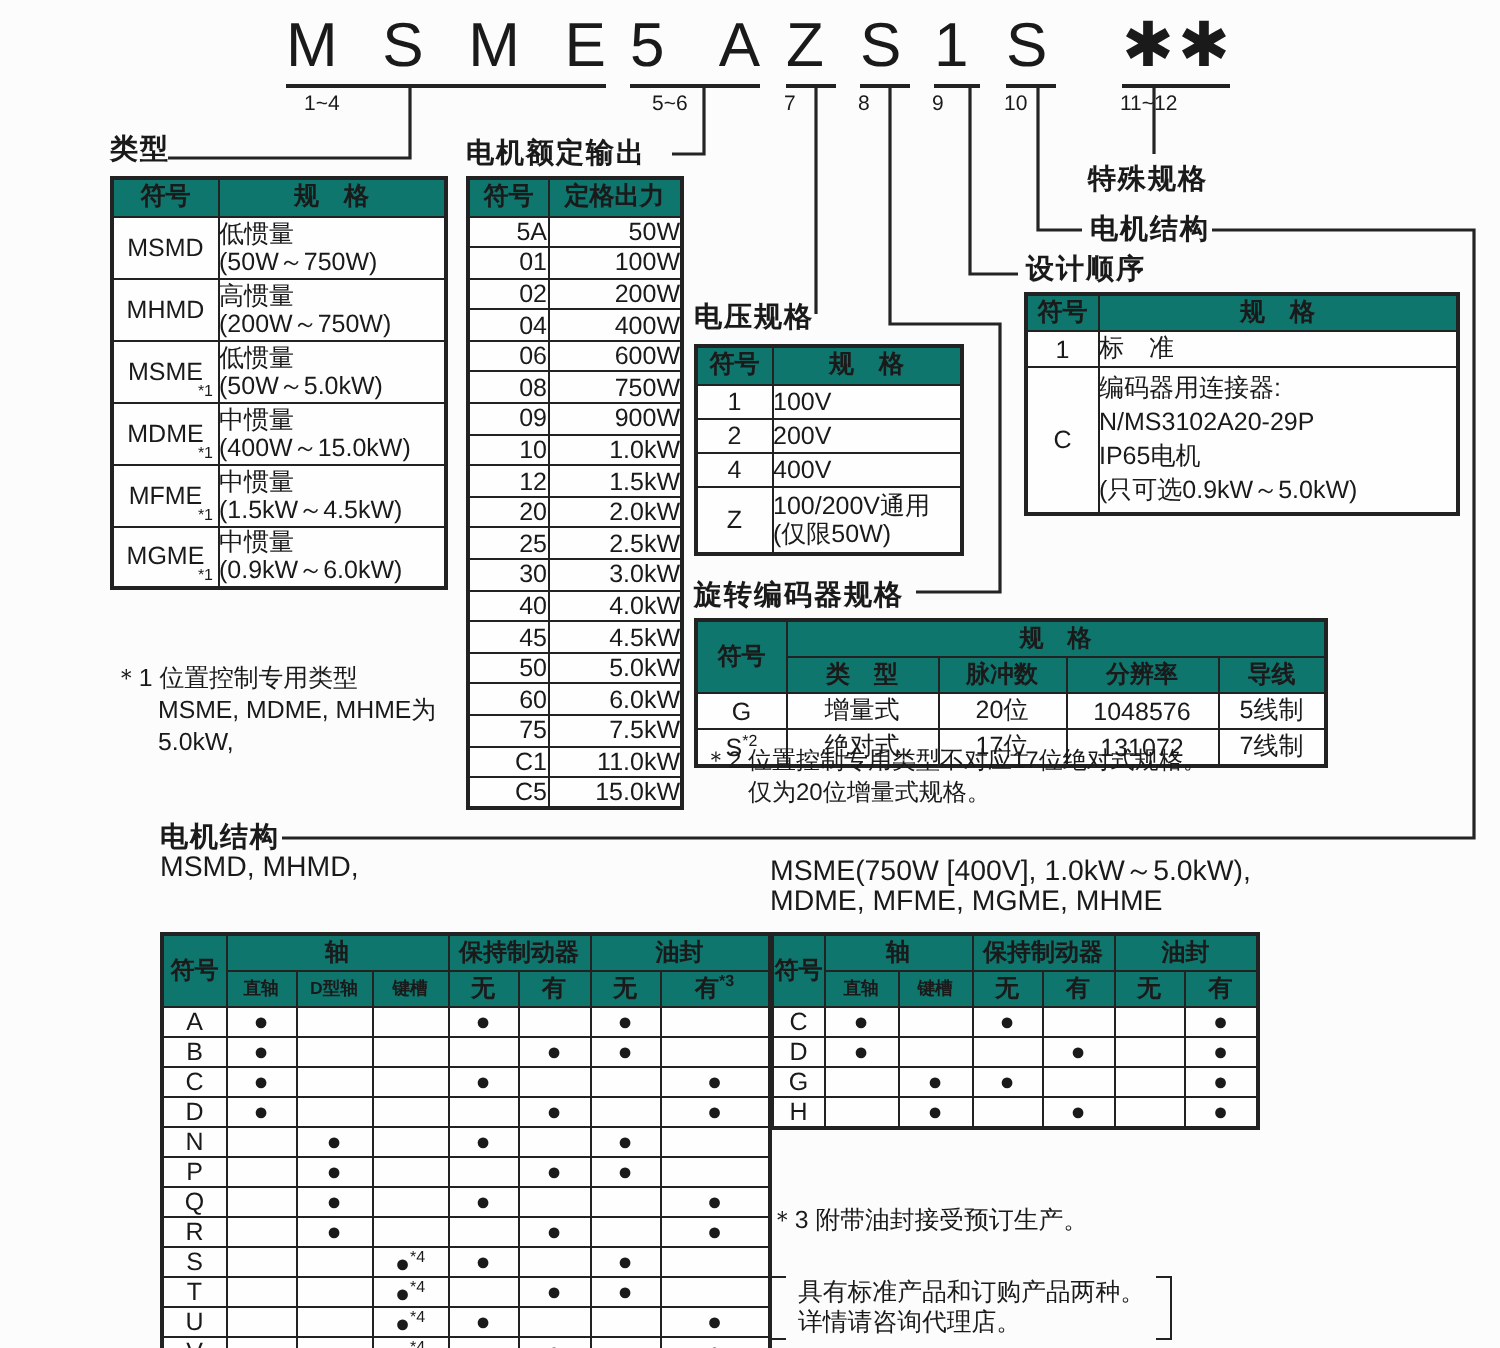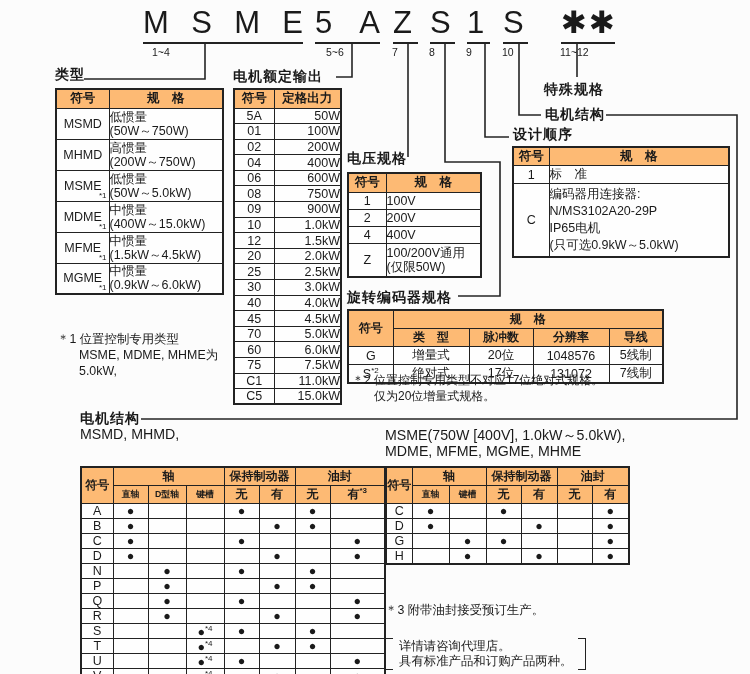--- a/index.html
+++ b/index.html
@@ -12,28 +12,28 @@
               font-size:31px;font-weight:500;line-height:34px;z-index:2;}
   .code-char{display:inline-block;}
   .code-label{position:absolute;top:46px;font-size:10.5px;z-index:2;}
   
   .sec-label{position:absolute;font-size:14px;font-weight:700;letter-spacing:1px;z-index:2;}
   .mtx-title{position:absolute;font-size:14.2px;font-weight:500;z-index:2;white-space:nowrap;}
   
   .tbl{position:absolute;border-collapse:collapse;table-layout:fixed;background:#fefefe;
        border:2px solid #222;z-index:2;}
   .tbl th,.tbl td{border:1px solid #222;padding:0;overflow:hidden;}
-  .tbl th{background:#fdba74;font-weight:600;font-size:12.5px;text-align:center;}
+  .tbl th{background:#0f766e;font-weight:600;font-size:12.5px;text-align:center;}
   .tbl td{font-size:12.5px;}
   .type-tbl thead tr{height:19px;} .type-tbl tbody tr{height:31px;}
   .sym-cell{text-align:center;font-size:13px;position:relative;}
   .fn-ref{position:absolute;right:2px;bottom:1px;font-size:8px;}
   .spec-cell{text-align:left;padding-left:4px;line-height:14px;font-size:12.3px;}
   .out-tbl thead tr{height:19px;} .out-tbl tbody tr{height:15.6px;}
-  .out-sym{text-align:center;} .out-val{text-align:right;padding-right:5px;}
+  .out-sym{text-align:right;} .out-val{text-align:right;padding-right:5px;}
   .volt-tbl thead tr{height:19px;}
   .volt-sym{text-align:center;} .volt-spec{text-align:left;padding-left:5px;line-height:14px;}
   .design-tbl thead tr{height:16px;}
   .design-sym{text-align:center;}
   .design-spec{text-align:left;padding-left:9px;line-height:17px;font-size:12.8px;}
   .enc-tbl .enc-h1{height:13px;} .enc-tbl .enc-h2{height:15px;}
   .enc-tbl th{font-size:12px;} .enc-tbl tbody tr{height:16px;}
   .enc-tbl td{text-align:center;}
   .enc-sym sup{font-size:8px;}
   .mtx .mtx-h1{height:16px;} .mtx .mtx-h2{height:17px;}
@@ -240,21 +240,21 @@
         </tr>
         <tr>
           <td class="out-sym">40</td>
           <td class="out-val">4.0kW</td>
         </tr>
         <tr>
           <td class="out-sym">45</td>
           <td class="out-val">4.5kW</td>
         </tr>
         <tr>
-          <td class="out-sym">70</td>
+          <td class="out-sym">50</td>
           <td class="out-val">5.0kW</td>
         </tr>
         <tr>
           <td class="out-sym">60</td>
           <td class="out-val">6.0kW</td>
         </tr>
         <tr>
           <td class="out-sym">75</td>
           <td class="out-val">7.5kW</td>
         </tr>
@@ -599,19 +599,19 @@
           <td class="dot-cell"></td>
           <td class="dot-cell"><span class="dot">●</span></td>
         </tr>
       </tbody>
     </table>
 
   <div class="note-line" style="left:385px;top:602px">＊3 附带油封接受预订生产。</div>
   <div class="bracket-box" style="left:385px;top:638px">
     <div class="br l"></div>
     <div class="bracket-text">
+      <div>具有标准产品和订购产品两种。</div>
       <div>详情请咨询代理店。</div>
-      <div>具有标准产品和订购产品两种。</div>
     </div>
     <div class="br r"></div>
   </div>
 
 </div>
 
 </body></html>

